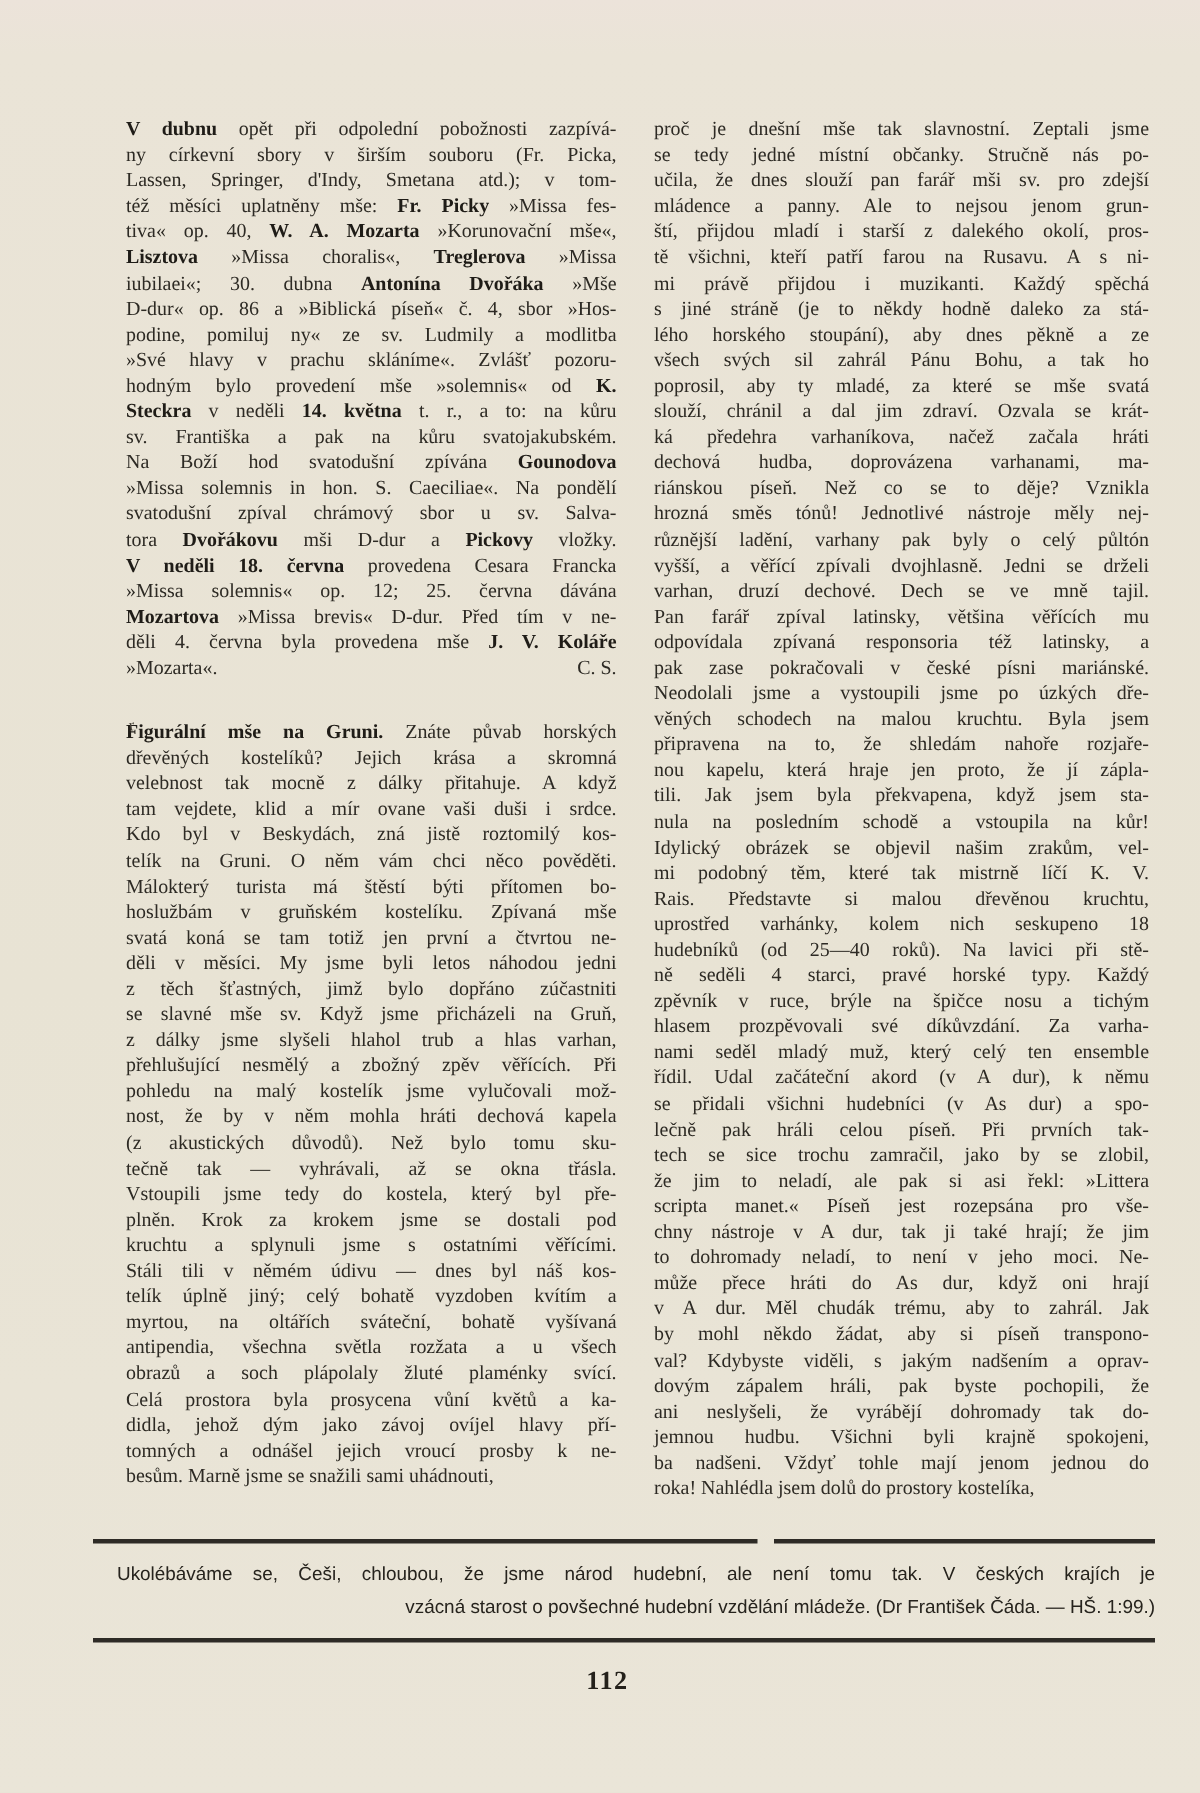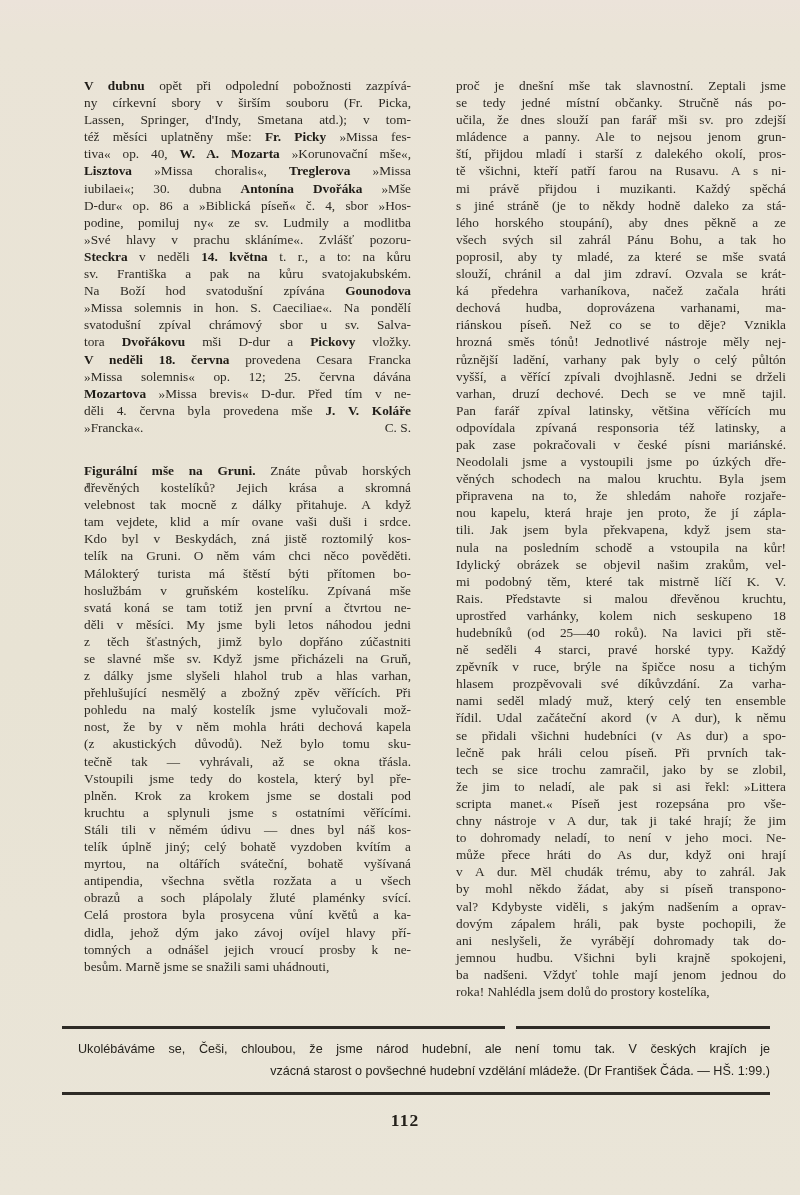--- a/index.html
+++ b/index.html
@@ -12,21 +12,21 @@
     position:relative;width:800px;height:1195px;
     background:linear-gradient(180deg,#ece3da 0%,#eae4d7 3%,#e8e3d4 55%,#eae5d8 100%);
     color:#2d2a24;
   }
   .col{
     position:absolute;top:77px;
     font-size:13.3px;line-height:17.1px;
     color:#2d2a24;
   }
   #left-col{left:84px;width:327px;}
-  #right-col{left:456px;width:330px;}
+  #right-col{left:436px;width:330px;}
   .tl{text-align:justify;text-align-last:justify;white-space:normal;}
   .tl.endline{text-align-last:left;}
   .tl.split{display:flex;justify-content:space-between;}
   .b{font-weight:bold;color:#1f1c17;}
   .para2{margin-top:26px;}
   .stray{
     position:absolute;left:2px;top:399px;
     font-size:11px;color:#4a453c;transform:rotate(-8deg);
   }
   .rule{
@@ -59,32 +59,33 @@
         <div class="tl"><span class="b">V dubnu</span><span> opět při odpolední pobožnosti zazpívá-</span></div>
         <div class="tl">ny církevní sbory v širším souboru (Fr. Picka,</div>
         <div class="tl">Lassen, Springer, d'Indy, Smetana atd.); v tom-</div>
         <div class="tl"><span>též měsíci uplatněny mše: </span><span class="b">Fr. Picky</span><span> »Missa fes-</span></div>
         <div class="tl"><span>tiva« op. 40, </span><span class="b">W. A. Mozarta</span><span> »Korunovační mše«,</span></div>
         <div class="tl"><span class="b">Lisztova</span><span> »Missa choralis«, </span><span class="b">Treglerova</span><span> »Missa</span></div>
         <div class="tl"><span>iubilaei«; 30. dubna </span><span class="b">Antonína Dvořáka</span><span> »Mše</span></div>
         <div class="tl">D-dur« op. 86 a »Biblická píseň« č. 4, sbor »Hos-</div>
         <div class="tl">podine, pomiluj ny« ze sv. Ludmily a modlitba</div>
         <div class="tl">»Své hlavy v prachu skláníme«. Zvlášť pozoru-</div>
+        <div class="tl"><span>hodným bylo provedení mše »solemnis« od </span><span class="b">K.</span></div>
         <div class="tl"><span class="b">Steckra</span><span> v neděli </span><span class="b">14. května</span><span> t. r., a to: na kůru</span></div>
         <div class="tl">sv. Františka a pak na kůru svatojakubském.</div>
         <div class="tl"><span>Na Boží hod svatodušní zpívána </span><span class="b">Gounodova</span></div>
         <div class="tl">»Missa solemnis in hon. S. Caeciliae«. Na pondělí</div>
         <div class="tl">svatodušní zpíval chrámový sbor u sv. Salva-</div>
         <div class="tl"><span>tora </span><span class="b">Dvořákovu</span><span> mši D-dur a </span><span class="b">Pickovy</span><span> vložky.</span></div>
         <div class="tl"><span class="b">V neděli 18. června</span><span> provedena Cesara Francka</span></div>
         <div class="tl">»Missa solemnis« op. 12; 25. června dávána</div>
         <div class="tl"><span class="b">Mozartova</span><span> »Missa brevis« D-dur. Před tím v ne-</span></div>
         <div class="tl"><span>děli 4. června byla provedena mše </span><span class="b">J. V. Koláře</span></div>
         <div class="tl split">
-          <span>»Francka«.</span>
+          <span>»Mozarta«.</span>
           <span>C. S.</span>
         </div>
       </div>
     <span class="stray">r</span>
     <div id="left-para2" class="para2">
         <div class="tl"><span class="b">Figurální mše na Gruni.</span><span> Znáte půvab horských</span></div>
         <div class="tl">dřevěných kostelíků? Jejich krása a skromná</div>
         <div class="tl">velebnost tak mocně z dálky přitahuje. A když</div>
         <div class="tl">tam vejdete, klid a mír ovane vaši duši i srdce.</div>
         <div class="tl">Kdo byl v Beskydách, zná jistě roztomilý kos-</div>

